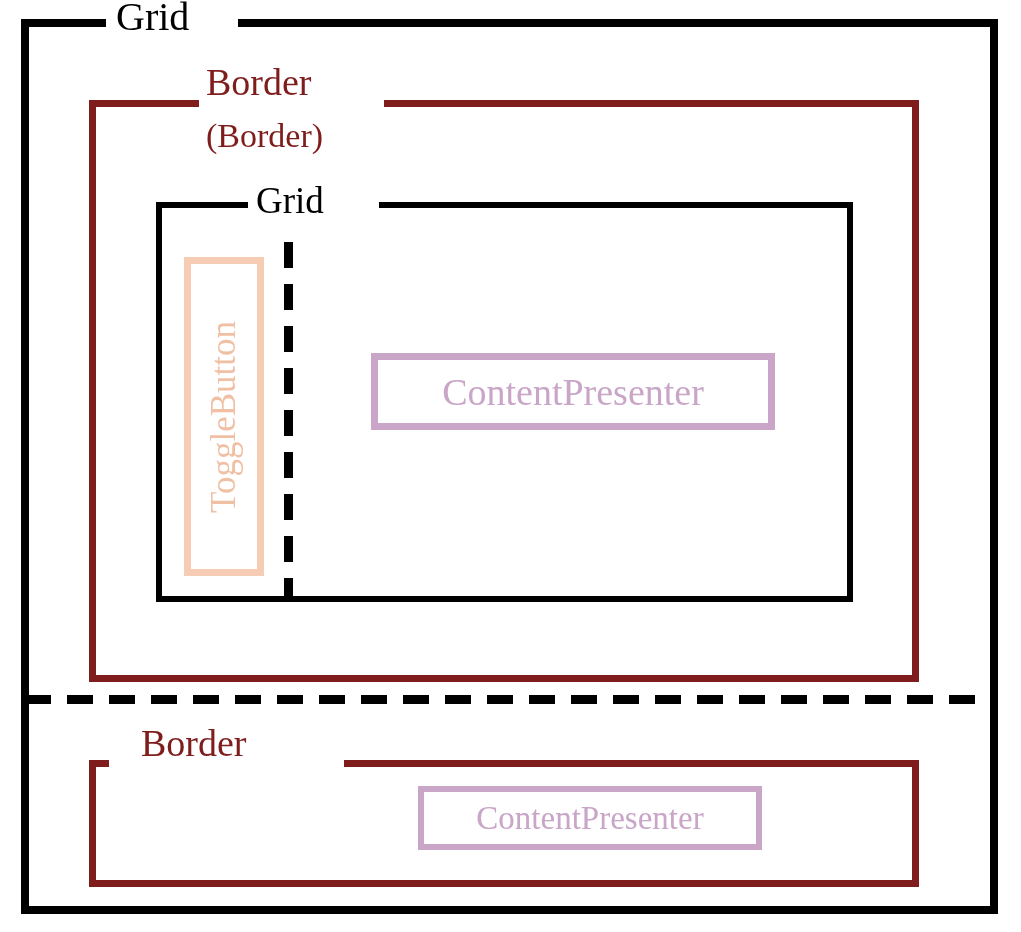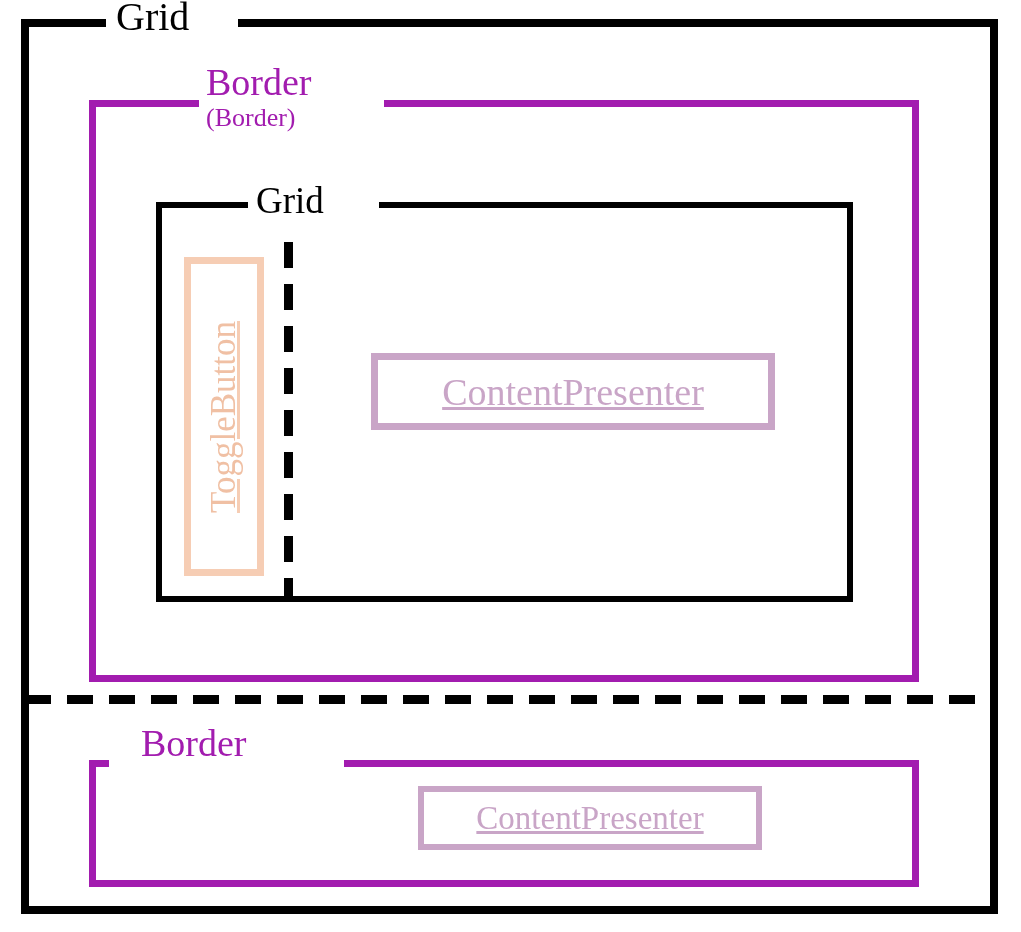--- a/index.html
+++ b/index.html
@@ -47,33 +47,32 @@
     white-space: nowrap;
     color: currentColor;
     background: transparent;
     text-align: left;
   }
   .box-label .l1 { display: block; }
   .box-label .l2 { display: block; }
 
   
   .theme-grid     { color: #000000; }
-  .theme-border   { color: #a21caf; }
+  .theme-border   { color: #7f1d1d; }
   .theme-toggle   { color: #f6cdb4; }
   .theme-content  { color: #c9a5c7; }
 
   
   .solidbox {
     position: absolute;
     box-sizing: border-box;
     display: flex;
     align-items: center;
     justify-content: center;
     background: transparent;
-    text-decoration: underline;
   }
 
   
   .dash-h {
     position: absolute;
     height: 9px;
     background-image: repeating-linear-gradient(
        to right,
        #000 0px, #000 26px,
        transparent 26px, transparent 42px);
@@ -112,21 +111,21 @@
   <div class="dash-h" style="left:25px; top:695px; width:969px;"></div>
 
   <div class="box theme-border" style="left:89px; top:100px; width:830px; height:582px;">
     <div class="edge left" style="width:7px;"></div>
     <div class="edge right" style="width:7px;"></div>
     <div class="edge bottom" style="height:7px;"></div>
     <div class="edge top-a" style="width:110px; height:7px;"></div>
     <div class="edge top-b" style="width:535px; height:7px;"></div>
     <div class="box-label" style="left:117px; top:-37px; font-size:38px;">
       <span class="l1">Border</span>
-      <span class="l2" style="font-size:26px; margin-top:3px;">(Border)</span>
+      <span class="l2" style="font-size:34px; margin-top:17px;">(Border)</span>
     </div>
   </div>
 
   <div class="box theme-grid" style="left:156px; top:202px; width:697px; height:400px;">
     <div class="edge left" style="width:6px;"></div>
     <div class="edge right" style="width:6px;"></div>
     <div class="edge bottom" style="height:6px;"></div>
     <div class="edge top-a" style="width:92px;  height:6px;"></div>
     <div class="edge top-b" style="width:474px; height:6px;"></div>
     <div class="box-label" style="left:100px; top:-20px; font-size:37px;">

